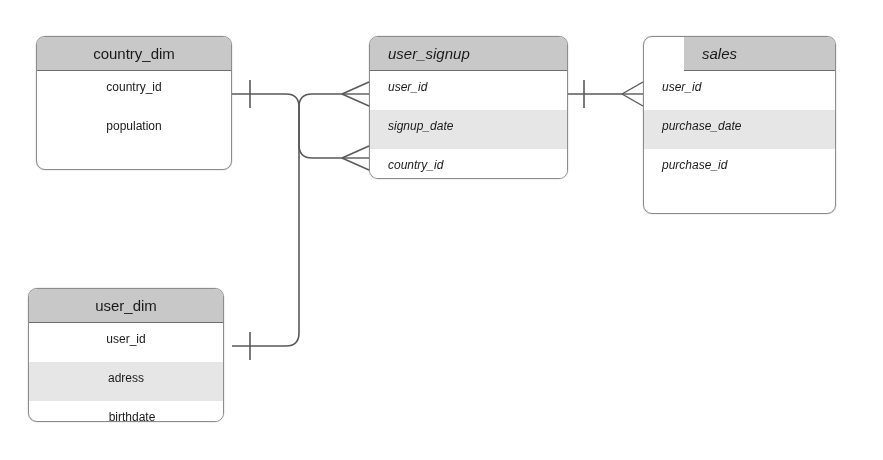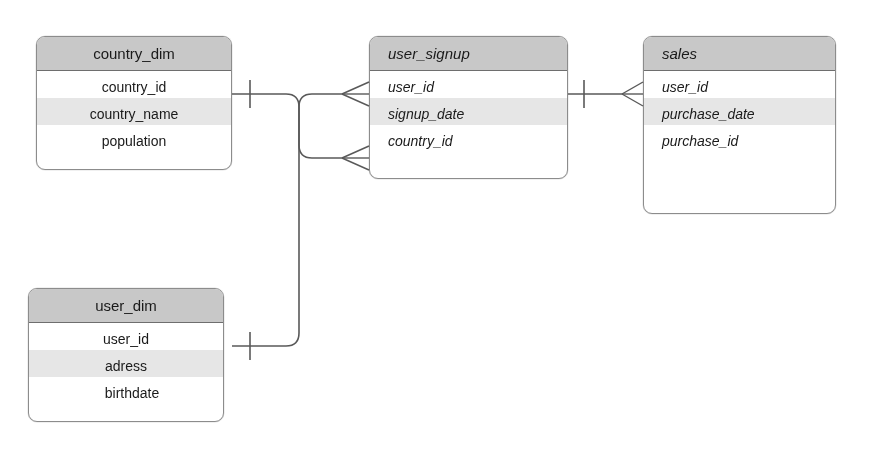--- a/index.html
+++ b/index.html
@@ -41,23 +41,23 @@
     color: #1a1a1a;
     font-size: 15px;
     line-height: 33px;
     height: 34px;
     white-space: nowrap;
     overflow: hidden;
   }
   .entity-row {
     box-sizing: border-box;
     color: #1a1a1a;
-    font-size: 14px;
+    font-size: 12px;
     line-height: 33px;
-    height: 27px;
+    height: 39px;
     background: #ffffff;
     white-space: nowrap;
     overflow: hidden;
   }
   .entity-row.shaded {
     background: #e6e6e6;
   }
   .align-center .entity-header,
   .align-center .entity-row {
     text-align: center;
@@ -75,31 +75,30 @@
   }
 </style>
 </head>
 <body>
 
 <div id="canvas" style="background: rgb(255, 255, 255);">
 
   <div class="entity align-center" style="left: 36px; top: 36px; width: 196px; height: 134px; background: rgb(255, 255, 255); border-color: rgb(140, 140, 140);">
       <div class="entity-header" style="background: rgb(200, 200, 200);">country_dim</div>
       <div class="entity-row" style="background: rgb(255, 255, 255);">country_id</div>
-      <div class="entity-row shaded" style="background: rgb(230, 230, 230);">country_name</div>
       <div class="entity-row" style="background: rgb(255, 255, 255);">population</div>
     </div>
     <div class="entity align-left" style="left: 369px; top: 36px; width: 199px; height: 143px; background: rgb(255, 255, 255); border-color: rgb(140, 140, 140);">
       <div class="entity-header" style="background: rgb(200, 200, 200);">user_signup</div>
       <div class="entity-row" style="background: rgb(255, 255, 255);">user_id</div>
       <div class="entity-row shaded" style="background: rgb(230, 230, 230);">signup_date</div>
       <div class="entity-row" style="background: rgb(255, 255, 255);">country_id</div>
     </div>
     <div class="entity align-left" style="left: 643px; top: 36px; width: 193px; height: 178px; background: rgb(255, 255, 255); border-color: rgb(140, 140, 140);">
-      <div class="entity-header" style="background: rgb(200, 200, 200);">sales</div>
+      <div class="entity-header" style="background: rgb(200, 200, 200); margin-left: 40px;">sales</div>
       <div class="entity-row" style="background: rgb(255, 255, 255);">user_id</div>
       <div class="entity-row shaded" style="background: rgb(230, 230, 230);">purchase_date</div>
       <div class="entity-row" style="background: rgb(255, 255, 255);">purchase_id</div>
     </div>
     <div class="entity align-center" style="left: 28px; top: 288px; width: 196px; height: 134px; background: rgb(255, 255, 255); border-color: rgb(140, 140, 140);">
       <div class="entity-header" style="background: rgb(200, 200, 200);">user_dim</div>
       <div class="entity-row" style="background: rgb(255, 255, 255);">user_id</div>
       <div class="entity-row shaded" style="background: rgb(230, 230, 230);">adress</div>
       <div class="entity-row" style="background: rgb(255, 255, 255); margin-left: 12px;">birthdate</div>
     </div>

